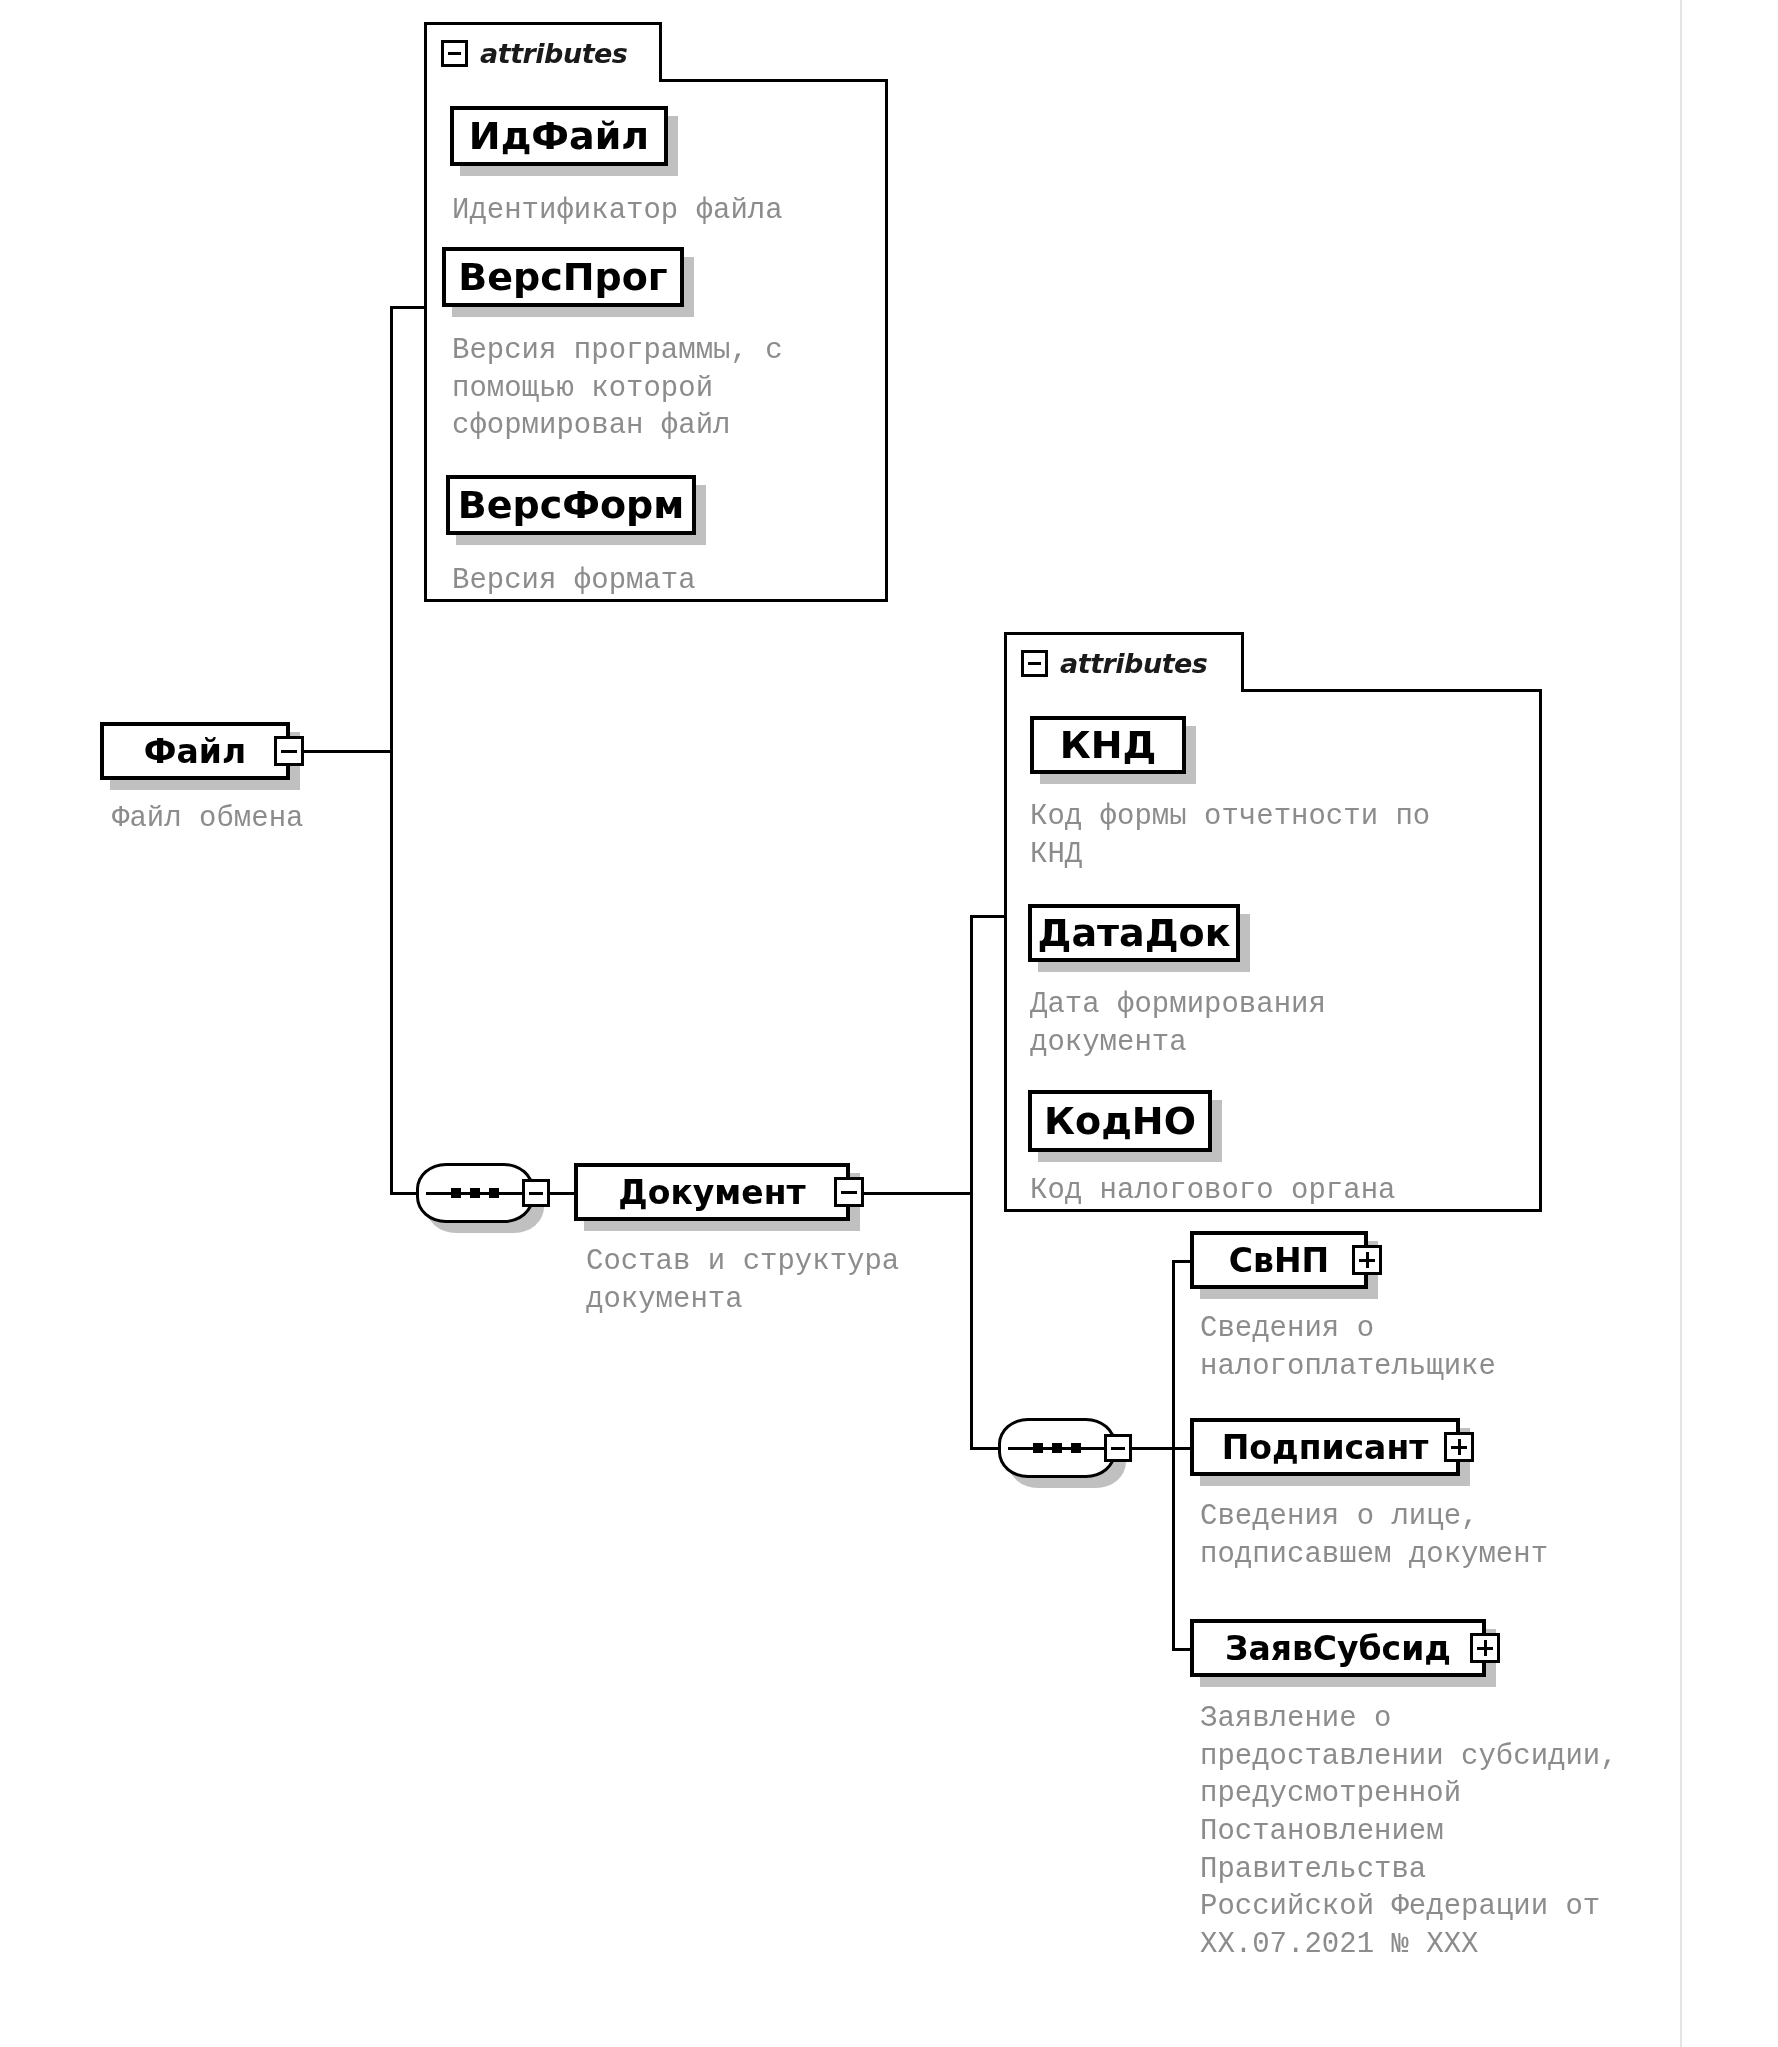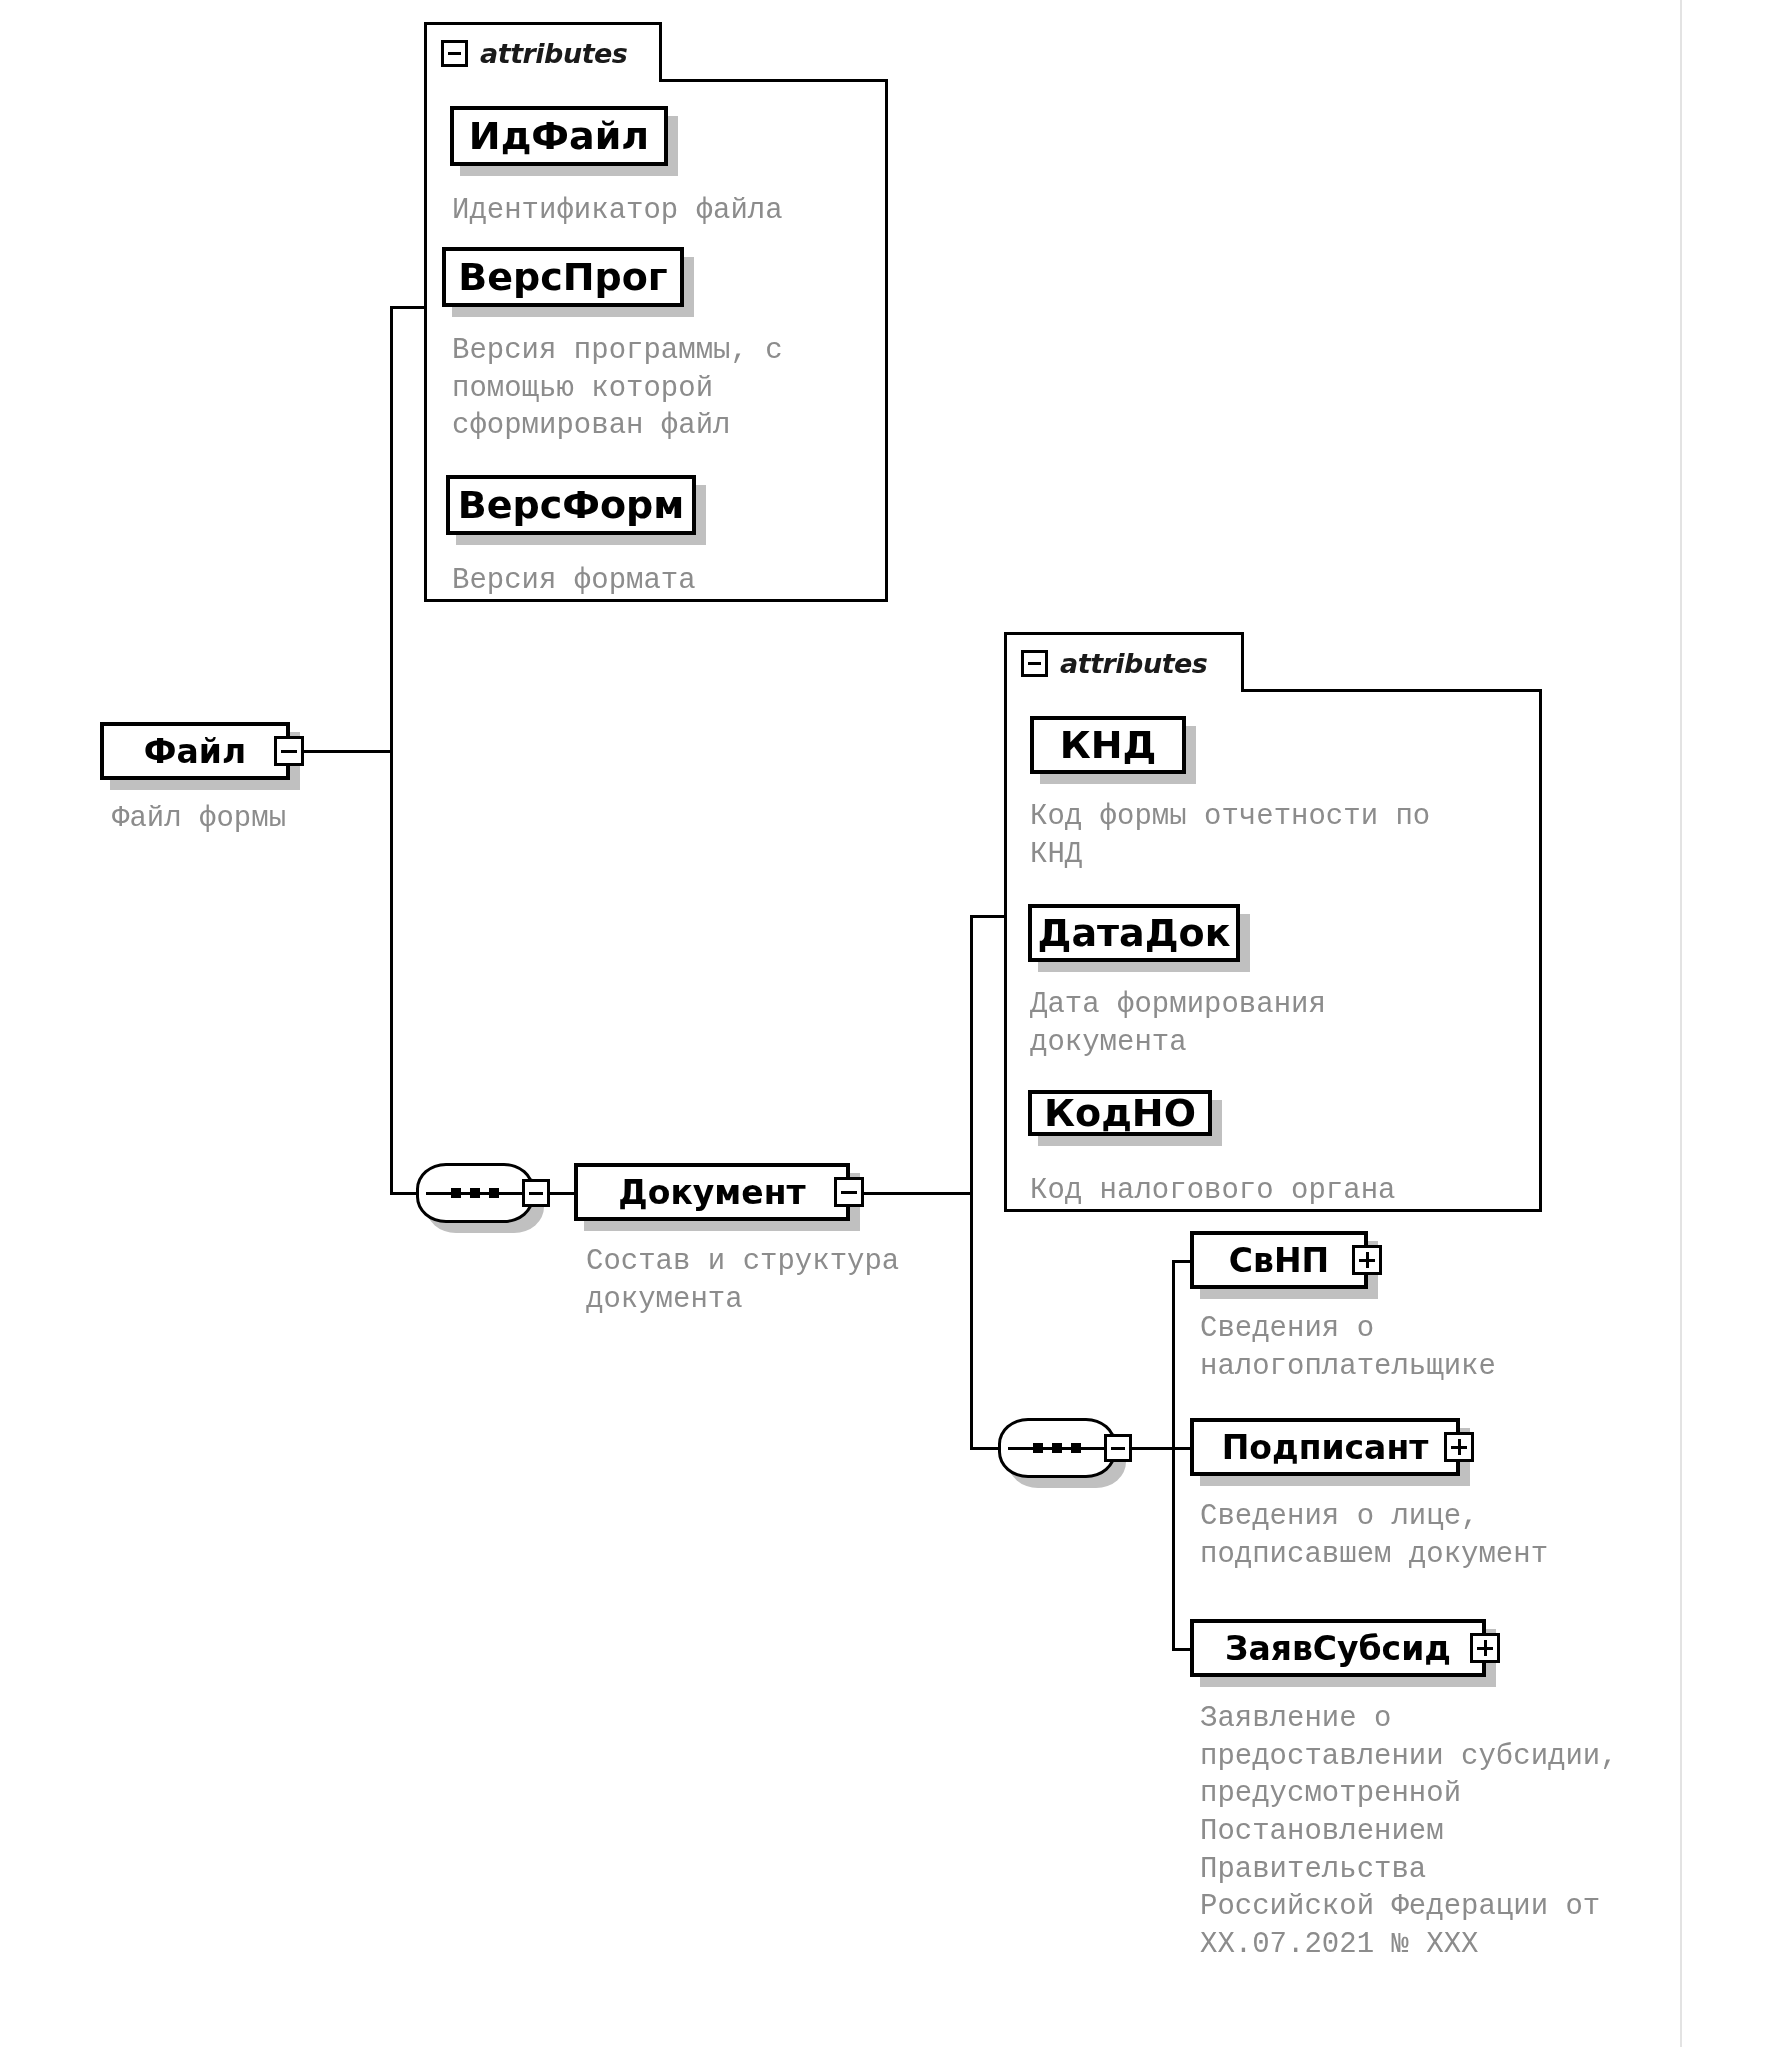--- a/index.html
+++ b/index.html
@@ -297,21 +297,21 @@
     <div class="desc" style="left:28px; top:540px; width:420px;">Версия формата</div>
   </div>
 
   <div class="elem-node" style="left:100px; top:722px; width:190px; height:58px;">
     <div class="en-shadow"></div>
     <div class="en-box">
       <span class="en-label">Файл</span>
     </div>
     <span class="expander en-exp"></span>
   </div>
-  <div class="desc" style="left:112px; top:800px; width:330px;">Файл формы</div>
+  <div class="desc" style="left:112px; top:800px; width:330px;">Файл обмена</div>
 
   <div class="hline" style="left:300px; top:750px; width:92px;"></div>
   <div class="vline" style="left:390px; top:306px; height:888px;"></div>
 
   <div class="hline" style="left:390px; top:306px; width:36px;"></div>
 
   <div class="hline" style="left:390px; top:1192px; width:28px;"></div>
 
   <div class="seq" style="left:416px; top:1163px; width:118px; height:60px;">
     <div class="sq-shadow"></div>
@@ -363,21 +363,21 @@
 
     <div class="attr-node" style="left:24px; top:272px; width:212px; height:58px;text-align:center;">
       <div class="an-shadow"></div>
       <div class="an-box">
         <span class="an-label">ДатаДок</span>
       </div>
     </div>
     <div class="desc" style="left:26px; top:354px; width:500px;">Дата формирования
 документа</div>
 
-    <div class="attr-node" style="left:24px; top:458px; width:184px; height:46px;">
+    <div class="attr-node" style="left:24px; top:458px; width:184px; height:62px;">
       <div class="an-shadow"></div>
       <div class="an-box">
         <span class="an-label">КодНО</span>
       </div>
     </div>
     <div class="desc" style="left:26px; top:540px; width:500px;">Код налогового органа</div>
   </div>
 
   <div class="seq" style="left:998px; top:1418px; width:118px; height:60px;">
     <div class="sq-shadow"></div>

